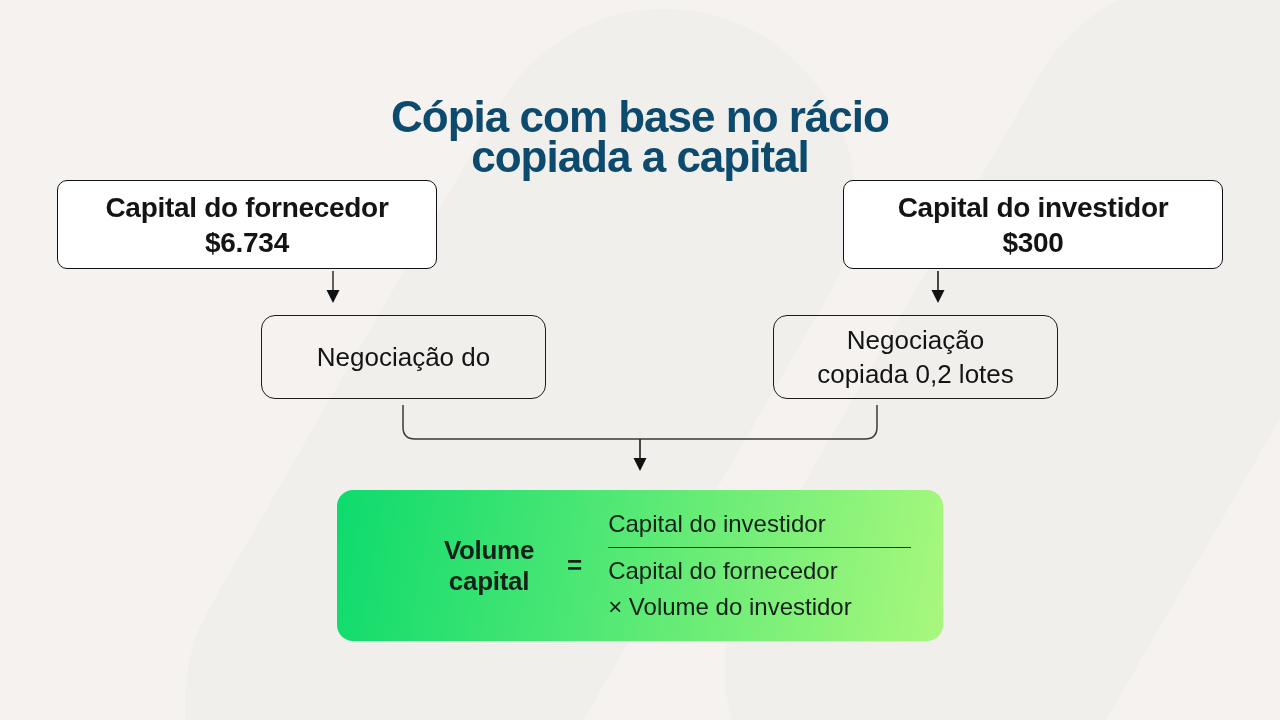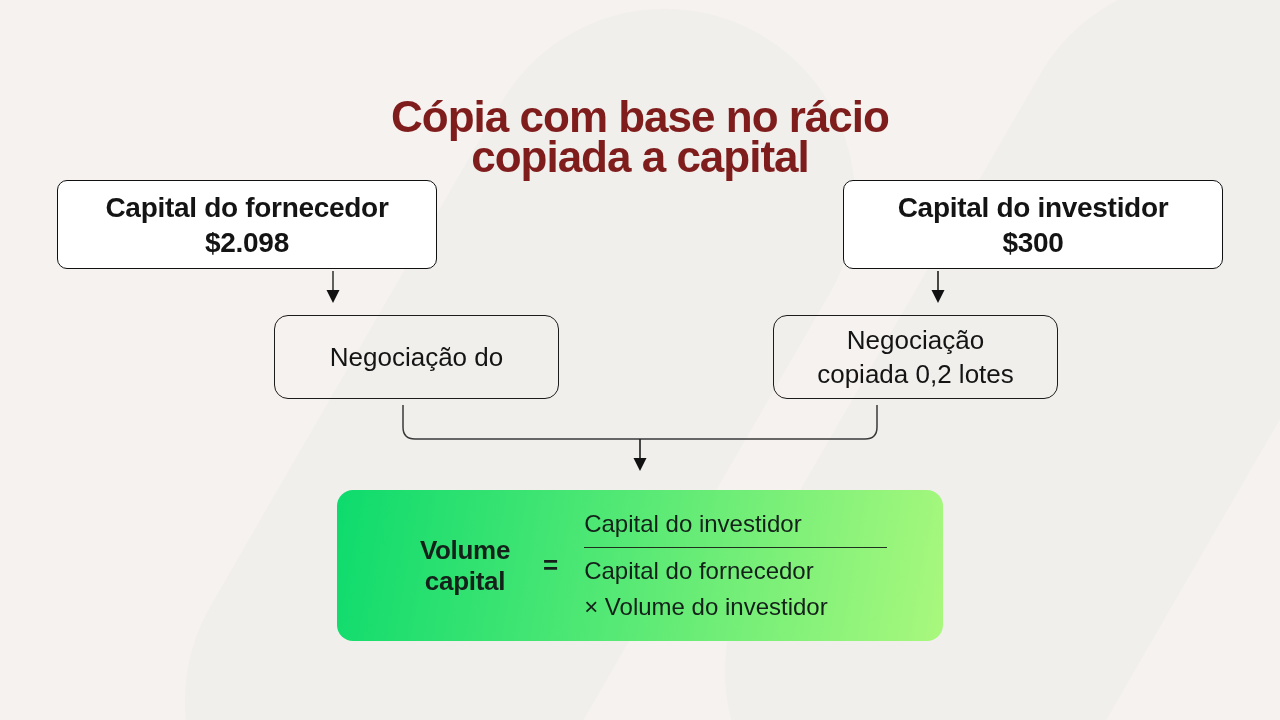--- a/index.html
+++ b/index.html
@@ -15,52 +15,52 @@
   }
   
   .bg-shape{
     position:absolute;background:#f0efec;border-radius:200px;
   }
   .bg-shape.s1{left:330px;top:-30px;width:380px;height:960px;transform:rotate(30deg);}
   .bg-shape.s2{left:870px;top:-60px;width:380px;height:960px;transform:rotate(30deg);}
 
   .title{
     position:absolute;left:0;right:0;top:97px;
-    text-align:center;color:#7f1d1d;
+    text-align:center;color:#0c4a6e;
     font-size:44px;font-weight:700;line-height:40px;letter-spacing:-1px;
   }
 
   .node{
     position:absolute;box-sizing:border-box;
     display:flex;flex-direction:column;align-items:center;justify-content:center;
     color:#141414;text-align:center;
   }
   .node.capital{
     width:380px;height:89px;top:180px;
     background:#ffffff;border:1.5px solid #111111;border-radius:10px;
     font-size:28px;font-weight:700;line-height:35px;letter-spacing:-0.3px;
   }
   .node.capital.left{left:57px;}
   .node.capital.right{left:843px;}
   .node.trade{
     width:285px;height:84px;top:315px;
     background:transparent;border:1.5px solid #1c1c1c;border-radius:14px;
     font-size:26px;font-weight:400;line-height:34px;
   }
-  .node.trade.left{left:274px;gap:44px;}
+  .node.trade.left{left:261px;gap:44px;}
   .node.trade.right{left:737px;margin-left:36px;}
 
   svg.connectors{position:absolute;left:0;top:0;pointer-events:none;}
 
   .result-box{
     position:absolute;left:337px;top:490px;width:606px;height:151px;
     border-radius:16px;box-sizing:border-box;
     background:linear-gradient(100deg,#0ddb6d 0%,#57e975 48%,#a9f87d 100%);
     color:#13211a;
-    display:flex;align-items:center;
+    display:flex;align-items:center;padding-left:24px;
   }
   .formula-row{display:flex;align-items:center;padding-left:72px;}
   .result-label{
     width:112px;text-align:center;
     font-size:26px;font-weight:700;line-height:31px;letter-spacing:-0.3px;
   }
   .equals{font-size:26px;font-weight:700;margin:0 26px 0 22px;}
   .fraction{display:flex;flex-direction:column;width:303px;font-size:24px;font-weight:400;}
   .fraction .num{line-height:30px;padding-bottom:8px;border-bottom:1.5px solid #20301f;}
   .fraction .den{line-height:30px;padding-top:8px;}
@@ -74,21 +74,21 @@
   <div class="bg-shape s1"></div>
   <div class="bg-shape s2"></div>
 
   <div class="title">
     <div>Cópia com base no rácio</div>
     <div>copiada a capital</div>
   </div>
 
   <div class="node capital left">
     <div>Capital do fornecedor</div>
-    <div>$2.098</div>
+    <div>$6.734</div>
   </div>
 
   <div class="node capital right">
     <div>Capital do investidor</div>
     <div>$300</div>
   </div>
 
   <div class="node trade left">
     <div>Negociação do</div>
   </div>

